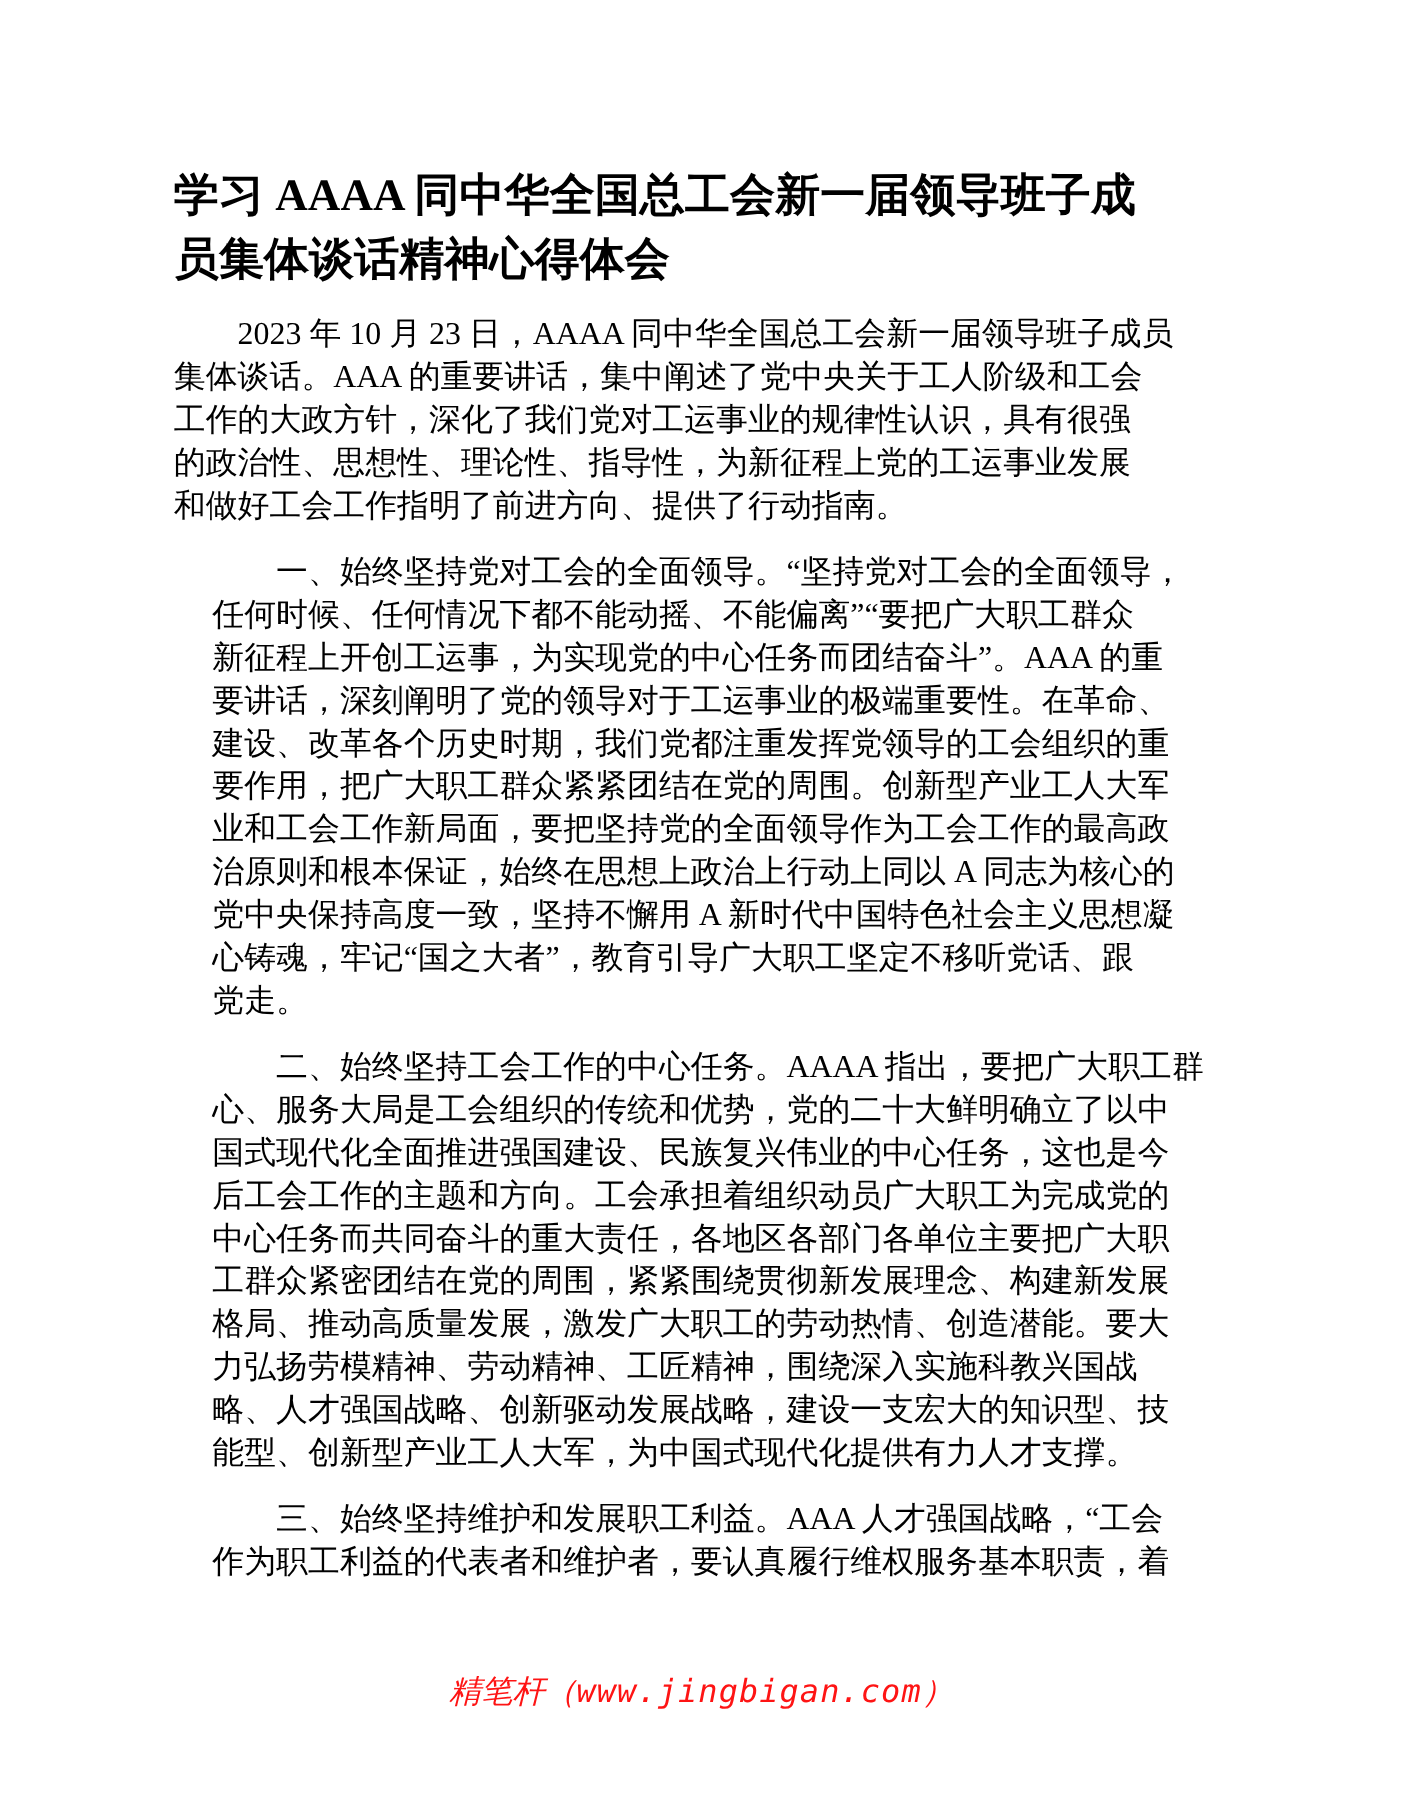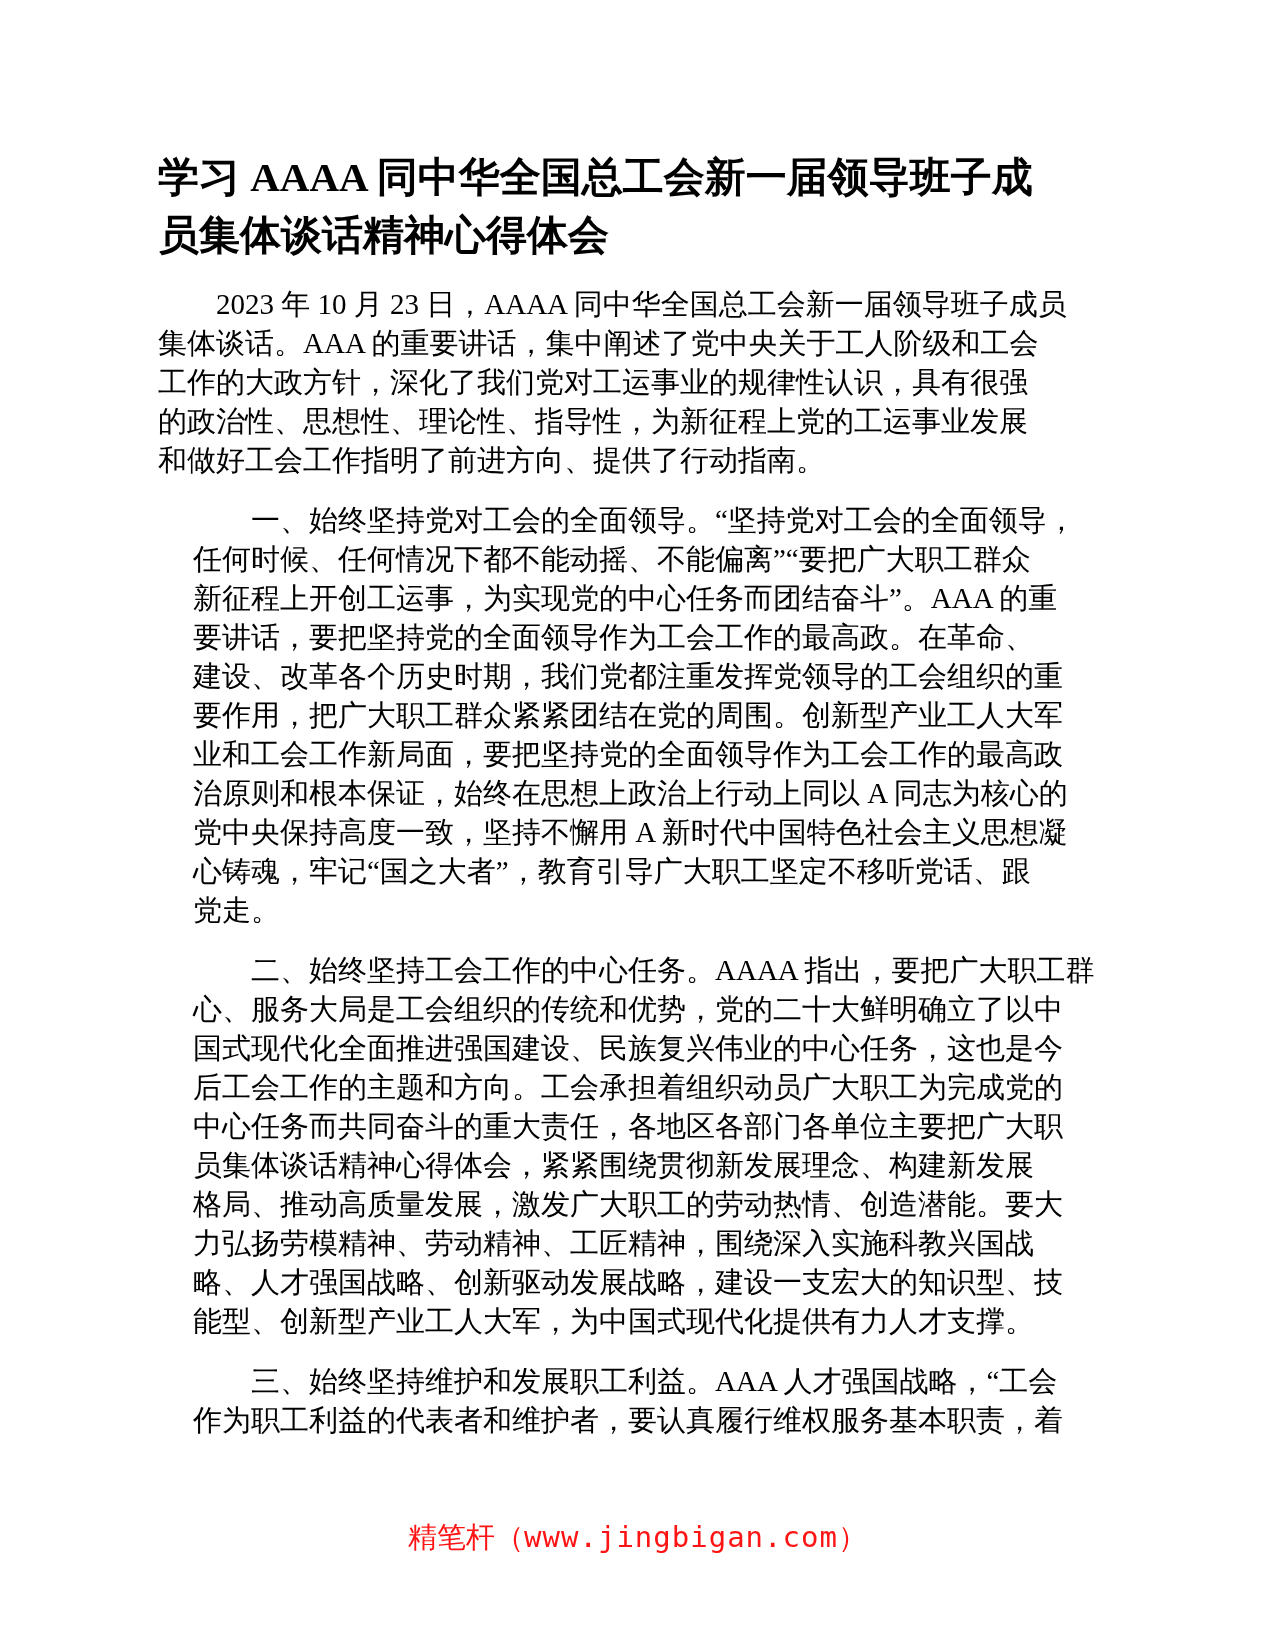--- a/index.html
+++ b/index.html
@@ -52,20 +52,21 @@
     text-indent: 2em;
   }
   .footer {
     position: absolute;
     left: 0;
     top: 1518px;
     width: 1275px;
     text-align: center;
     font-size: 29px;
     line-height: 39px;
+    font-style: italic;
   }
   .footer .url {
     font-family: "DejaVu Sans Mono", "Liberation Mono", monospace;
     letter-spacing: 1px;
   }
 </style>
 </head>
 <body>
 
 <div class="page" style="background: rgb(255, 255, 255); color: rgb(0, 0, 0);">
@@ -80,36 +81,36 @@
         <div class="line">2023 年 10 月 23 日，AAAA 同中华全国总工会新一届领导班子成员</div>
         <div class="line">集体谈话。AAA 的重要讲话，集中阐述了党中央关于工人阶级和工会</div>
         <div class="line">工作的大政方针，深化了我们党对工运事业的规律性认识，具有很强</div>
         <div class="line">的政治性、思想性、理论性、指导性，为新征程上党的工运事业发展</div>
         <div class="line">和做好工会工作指明了前进方向、提供了行动指南。</div>
       </div>
       <div class="para">
         <div class="line">一、始终坚持党对工会的全面领导。“坚持党对工会的全面领导，</div>
         <div class="line">任何时候、任何情况下都不能动摇、不能偏离”“要把广大职工群众</div>
         <div class="line">新征程上开创工运事，为实现党的中心任务而团结奋斗”。AAA 的重</div>
-        <div class="line">要讲话，要把坚持党的全面领导作为工会工作的最高政。在革命、</div>
+        <div class="line">要讲话，深刻阐明了党的领导对于工运事业的极端重要性。在革命、</div>
         <div class="line">建设、改革各个历史时期，我们党都注重发挥党领导的工会组织的重</div>
         <div class="line">要作用，把广大职工群众紧紧团结在党的周围。创新型产业工人大军</div>
         <div class="line">业和工会工作新局面，要把坚持党的全面领导作为工会工作的最高政</div>
         <div class="line">治原则和根本保证，始终在思想上政治上行动上同以 A 同志为核心的</div>
         <div class="line">党中央保持高度一致，坚持不懈用 A 新时代中国特色社会主义思想凝</div>
         <div class="line">心铸魂，牢记“国之大者”，教育引导广大职工坚定不移听党话、跟</div>
         <div class="line">党走。</div>
       </div>
       <div class="para">
         <div class="line">二、始终坚持工会工作的中心任务。AAAA 指出，要把广大职工群</div>
         <div class="line">心、服务大局是工会组织的传统和优势，党的二十大鲜明确立了以中</div>
         <div class="line">国式现代化全面推进强国建设、民族复兴伟业的中心任务，这也是今</div>
         <div class="line">后工会工作的主题和方向。工会承担着组织动员广大职工为完成党的</div>
         <div class="line">中心任务而共同奋斗的重大责任，各地区各部门各单位主要把广大职</div>
-        <div class="line">员集体谈话精神心得体会，紧紧围绕贯彻新发展理念、构建新发展</div>
+        <div class="line">工群众紧密团结在党的周围，紧紧围绕贯彻新发展理念、构建新发展</div>
         <div class="line">格局、推动高质量发展，激发广大职工的劳动热情、创造潜能。要大</div>
         <div class="line">力弘扬劳模精神、劳动精神、工匠精神，围绕深入实施科教兴国战</div>
         <div class="line">略、人才强国战略、创新驱动发展战略，建设一支宏大的知识型、技</div>
         <div class="line">能型、创新型产业工人大军，为中国式现代化提供有力人才支撑。</div>
       </div>
       <div class="para">
         <div class="line">三、始终坚持维护和发展职工利益。AAA 人才强国战略，“工会</div>
         <div class="line">作为职工利益的代表者和维护者，要认真履行维权服务基本职责，着</div>
       </div>
     </div>

